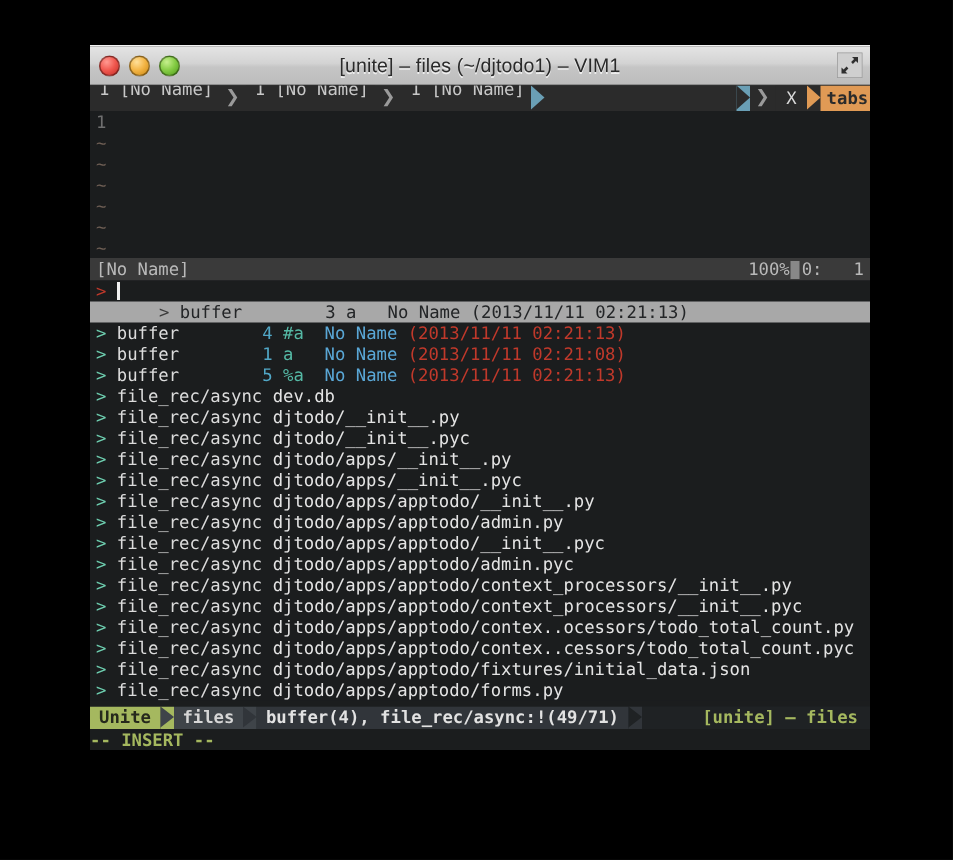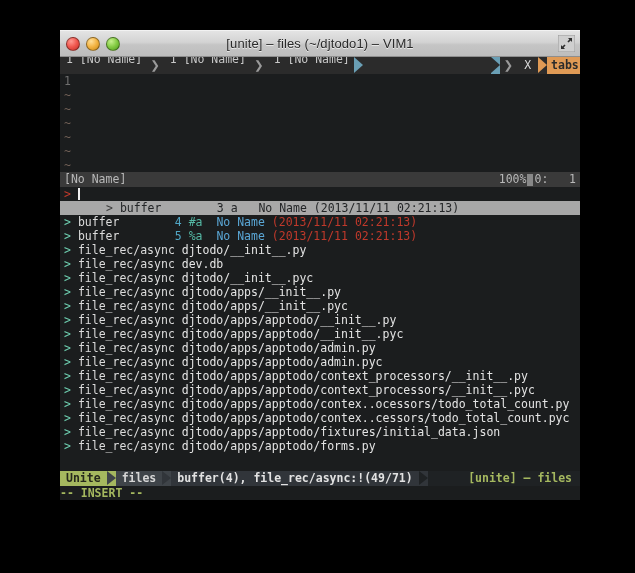--- a/index.html
+++ b/index.html
@@ -264,31 +264,32 @@
       </div>
 
       <div class="prompt-line"><span class="prompt-mark">&gt;</span> <span class="caret"></span><span></span></div>
 
       <div class="cand-list">
 
         <div class="cand selected"><span class="marker">&gt;</span> <span class="kind">buffer</span>        <span class="bufnum">3</span> <span class="bufflag">a</span>   <span class="bufname">No Name</span> <span class="bufdate">(2013/11/11 02:21:13)</span></div>
 
         <div class="cand"><span class="marker">&gt;</span> <span class="kind">buffer</span>        <span class="bufnum">4</span> <span class="bufflag">#a</span>  <span class="bufname">No Name</span> <span class="bufdate">(2013/11/11 02:21:13)</span></div>
 
+        <div class="cand"><span class="marker">&gt;</span> <span class="kind">buffer</span>        <span class="bufnum">1</span> <span class="bufflag">a</span>   <span class="bufname">No Name</span> <span class="bufdate">(2013/11/11 02:21:08)</span></div>
 
         <div class="cand"><span class="marker">&gt;</span> <span class="kind">buffer</span>        <span class="bufnum">5</span> <span class="bufflag">%a</span>  <span class="bufname">No Name</span> <span class="bufdate">(2013/11/11 02:21:13)</span></div>
 
+        <div class="cand"><span class="marker">&gt;</span> <span class="kind">file_rec/async</span> <span class="path">dev.db</span></div>
         <div class="cand"><span class="marker">&gt;</span> <span class="kind">file_rec/async</span> <span class="path">djtodo/__init__.py</span></div>
-        <div class="cand"><span class="marker">&gt;</span> <span class="kind">file_rec/async</span> <span class="path">dev.db</span></div>
         <div class="cand"><span class="marker">&gt;</span> <span class="kind">file_rec/async</span> <span class="path">djtodo/__init__.pyc</span></div>
         <div class="cand"><span class="marker">&gt;</span> <span class="kind">file_rec/async</span> <span class="path">djtodo/apps/__init__.py</span></div>
         <div class="cand"><span class="marker">&gt;</span> <span class="kind">file_rec/async</span> <span class="path">djtodo/apps/__init__.pyc</span></div>
         <div class="cand"><span class="marker">&gt;</span> <span class="kind">file_rec/async</span> <span class="path">djtodo/apps/apptodo/__init__.py</span></div>
+        <div class="cand"><span class="marker">&gt;</span> <span class="kind">file_rec/async</span> <span class="path">djtodo/apps/apptodo/admin.py</span></div>
         <div class="cand"><span class="marker">&gt;</span> <span class="kind">file_rec/async</span> <span class="path">djtodo/apps/apptodo/__init__.pyc</span></div>
-        <div class="cand"><span class="marker">&gt;</span> <span class="kind">file_rec/async</span> <span class="path">djtodo/apps/apptodo/admin.py</span></div>
         <div class="cand"><span class="marker">&gt;</span> <span class="kind">file_rec/async</span> <span class="path">djtodo/apps/apptodo/admin.pyc</span></div>
         <div class="cand"><span class="marker">&gt;</span> <span class="kind">file_rec/async</span> <span class="path">djtodo/apps/apptodo/context_processors/__init__.py</span></div>
         <div class="cand"><span class="marker">&gt;</span> <span class="kind">file_rec/async</span> <span class="path">djtodo/apps/apptodo/context_processors/__init__.pyc</span></div>
         <div class="cand"><span class="marker">&gt;</span> <span class="kind">file_rec/async</span> <span class="path">djtodo/apps/apptodo/contex..ocessors/todo_total_count.py</span></div>
         <div class="cand"><span class="marker">&gt;</span> <span class="kind">file_rec/async</span> <span class="path">djtodo/apps/apptodo/contex..cessors/todo_total_count.pyc</span></div>
         <div class="cand"><span class="marker">&gt;</span> <span class="kind">file_rec/async</span> <span class="path">djtodo/apps/apptodo/fixtures/initial_data.json</span></div>
         <div class="cand"><span class="marker">&gt;</span> <span class="kind">file_rec/async</span> <span class="path">djtodo/apps/apptodo/forms.py</span></div>
 
       </div>
 

